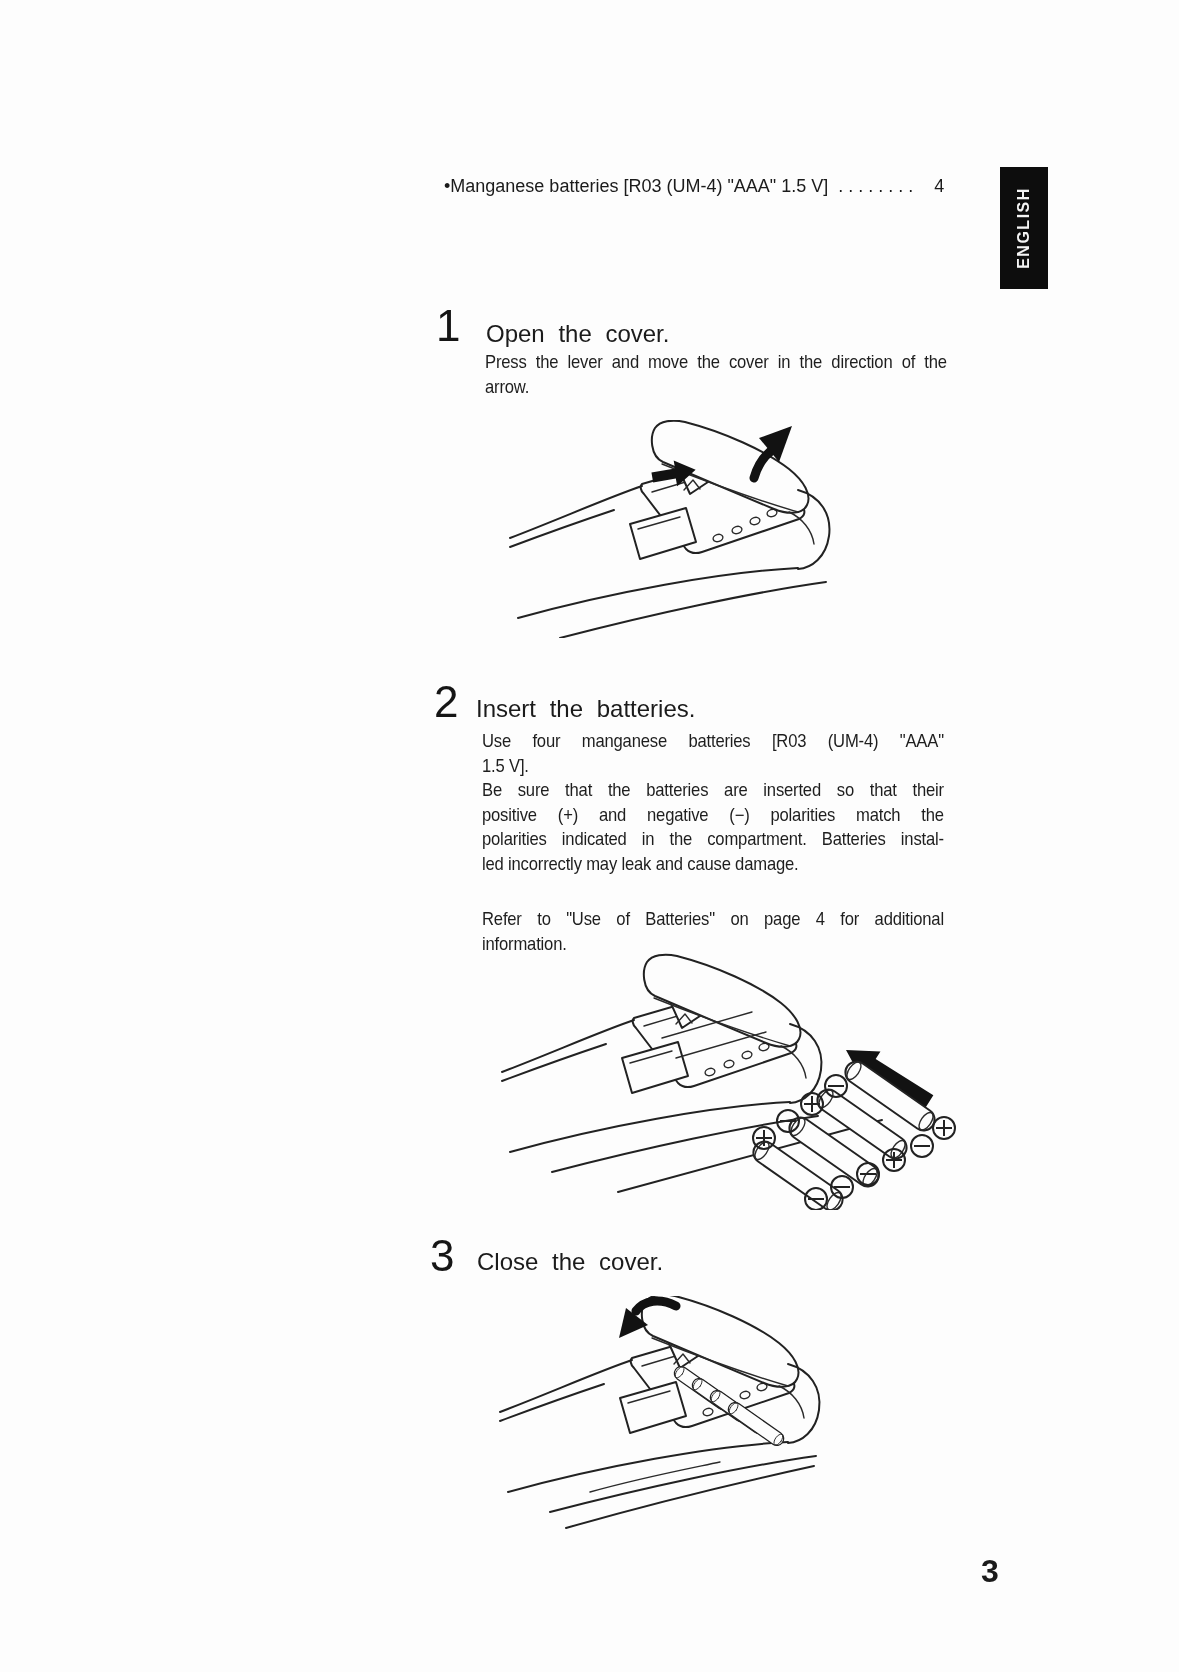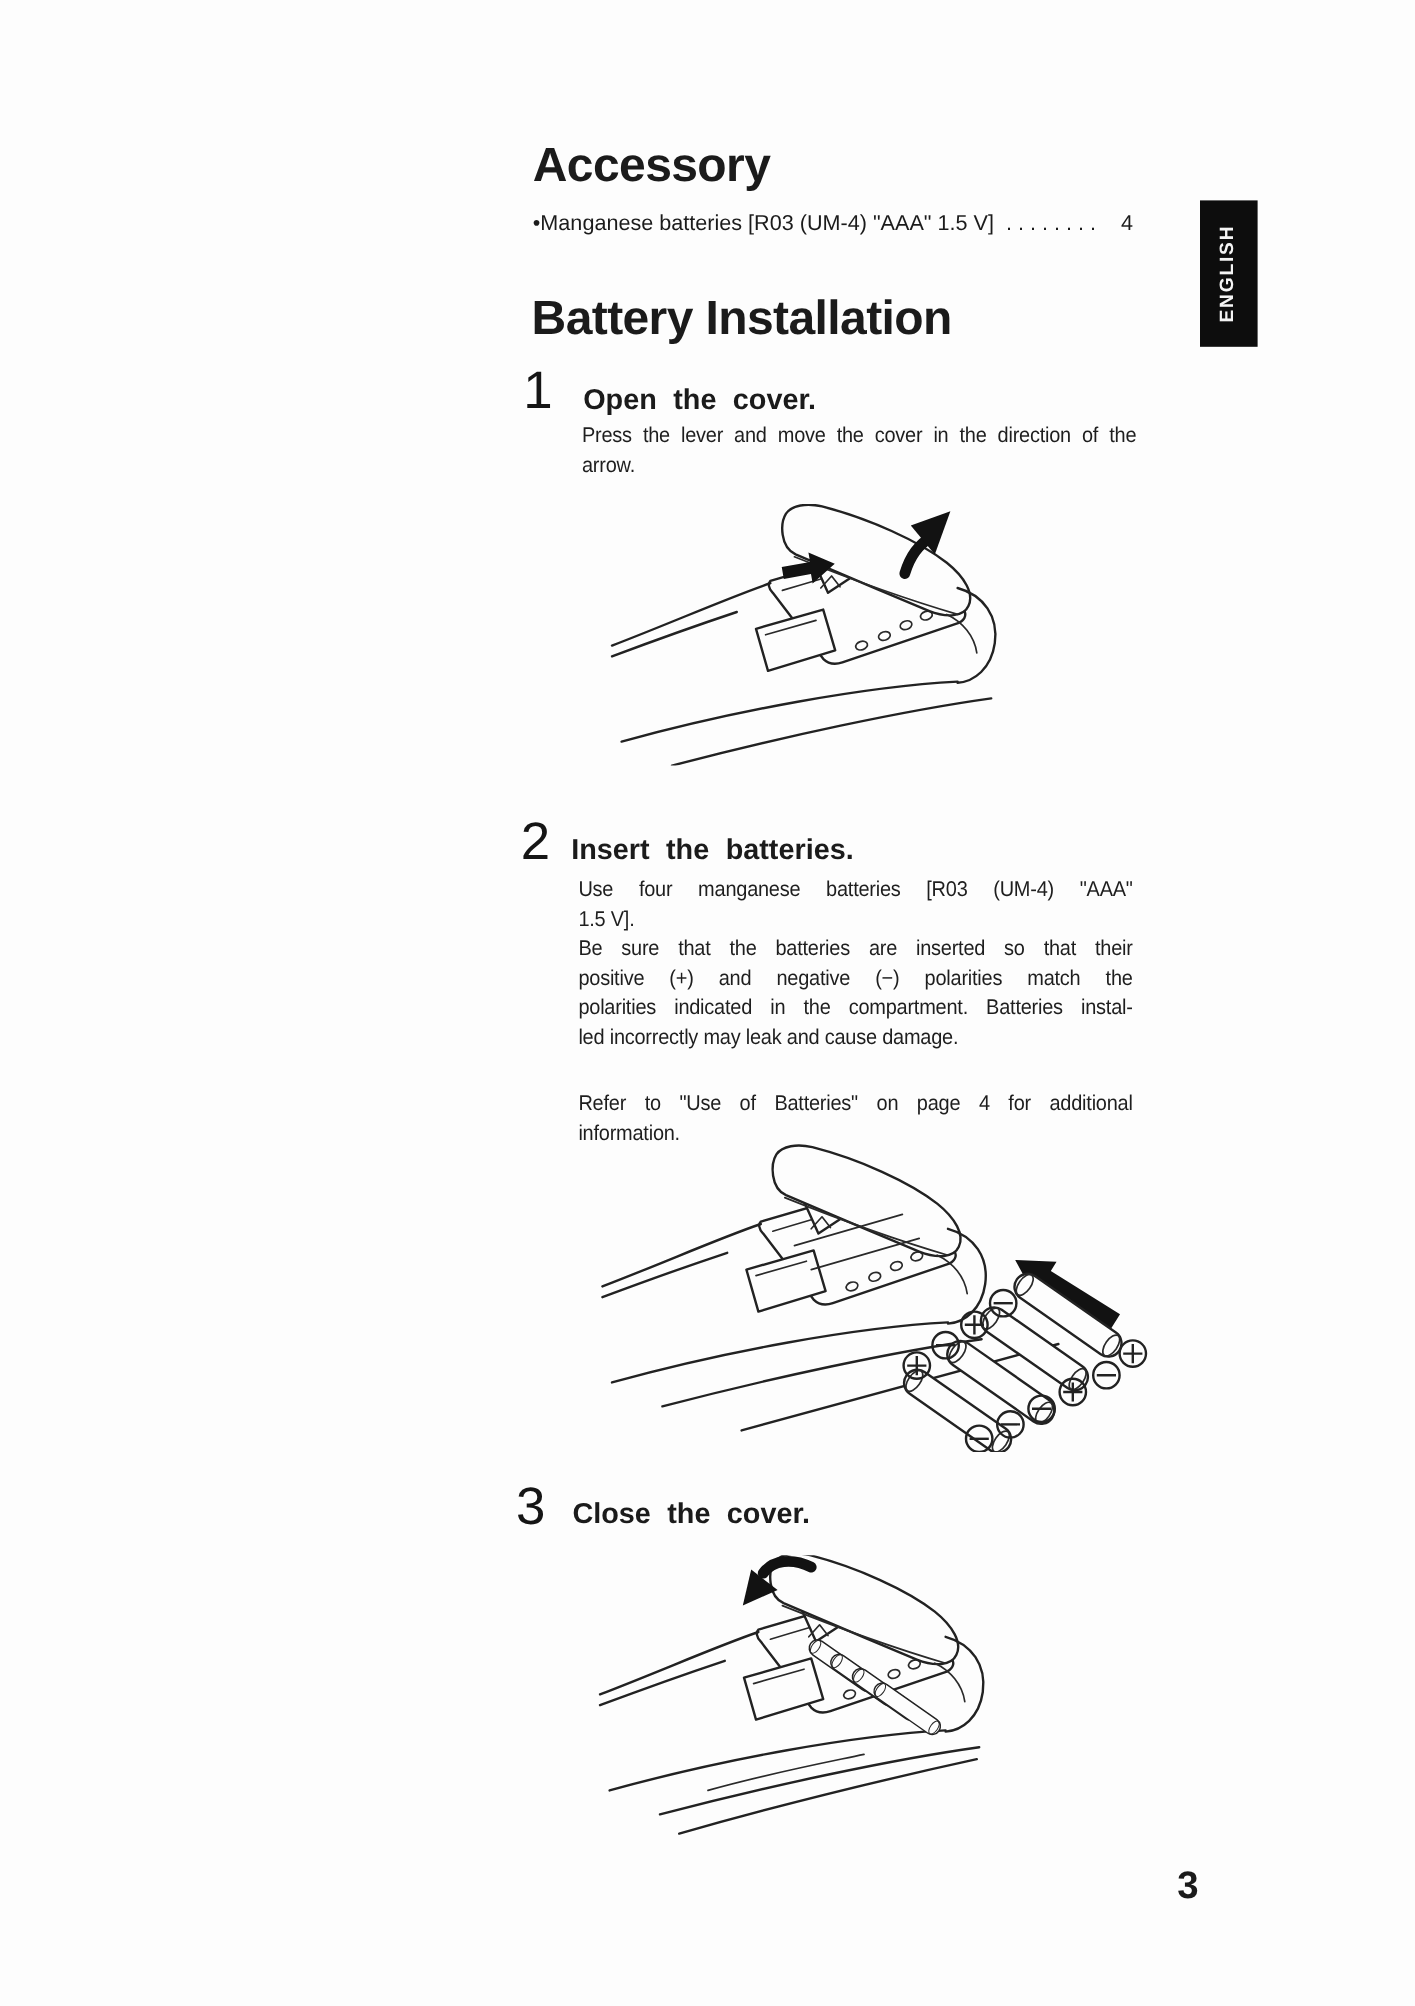--- a/index.html
+++ b/index.html
@@ -24,21 +24,21 @@
   .english-tab span{
     transform:rotate(-90deg); color:#f4f4f4; font-size:16px; font-weight:700;
     letter-spacing:1.5px; white-space:nowrap;
   }
 
   .step-num{font-size:44px; font-weight:400; line-height:1; color:#151515;}
   .n1{left:436px; top:304px;}
   .n2{left:434px; top:680px;}
   .n3{left:430px; top:1234px;}
 
-  .step-title{font-size:24px; font-weight:700; word-spacing:7px; line-height:1; white-space:nowrap;}
+  .step-title{font-size:24px; font-weight:400; word-spacing:7px; line-height:1; white-space:nowrap;}
   .t1{left:486px; top:322px;}
   .t2{left:476px; top:697px;}
   .t3{left:477px; top:1250px;text-align:right;}
 
   .step-body{
     width:494px; font-size:17.8px; letter-spacing:-0.2px; line-height:24.5px;
     transform:scaleX(0.935); transform-origin:left top; color:#1e1e1e;
   }
   .b1{left:485px; top:350px;}
   .b2{left:482px; top:729px;}
@@ -93,30 +93,28 @@
         <path class="ln" d="M58,218 C150,194 252,172 324,162"></path>
       </g>
       <g id="aaaBattery">
         <rect class="wht" x="-52" y="-11" width="104" height="22" rx="11"></rect>
         <ellipse class="lnthin" cx="-44" cy="0" rx="5" ry="10"></ellipse>
         <ellipse class="lnthin" cx="44" cy="0" rx="5" ry="10"></ellipse>
       </g>
     </defs>
   </svg>
 
-  <div class="abs h-main title-accessory">Accessory</div>
   <div class="abs acc-line">
     <span>•Manganese batteries [R03 (UM-4) "AAA" 1.5 V]</span><span class="leader">........</span><span class="pref">4</span>
   </div>
 
   <div class="abs english-tab">
     <span>ENGLISH</span>
   </div>
 
-  <div class="abs h-main title-battery">Battery Installation</div>
 
   <div class="abs step-num n1">1</div>
   <div class="abs step-title t1">Open the cover.</div>
   <div class="abs step-body b1">
     <div class="jline">Press the lever and move the cover in the direction of the</div>
     <div class="pline">arrow.</div>
   </div>
 
   <svg class="illus i1" width="345" height="218" viewBox="0 0 345 218" role="img">
     <use href="#remoteBody"></use>

